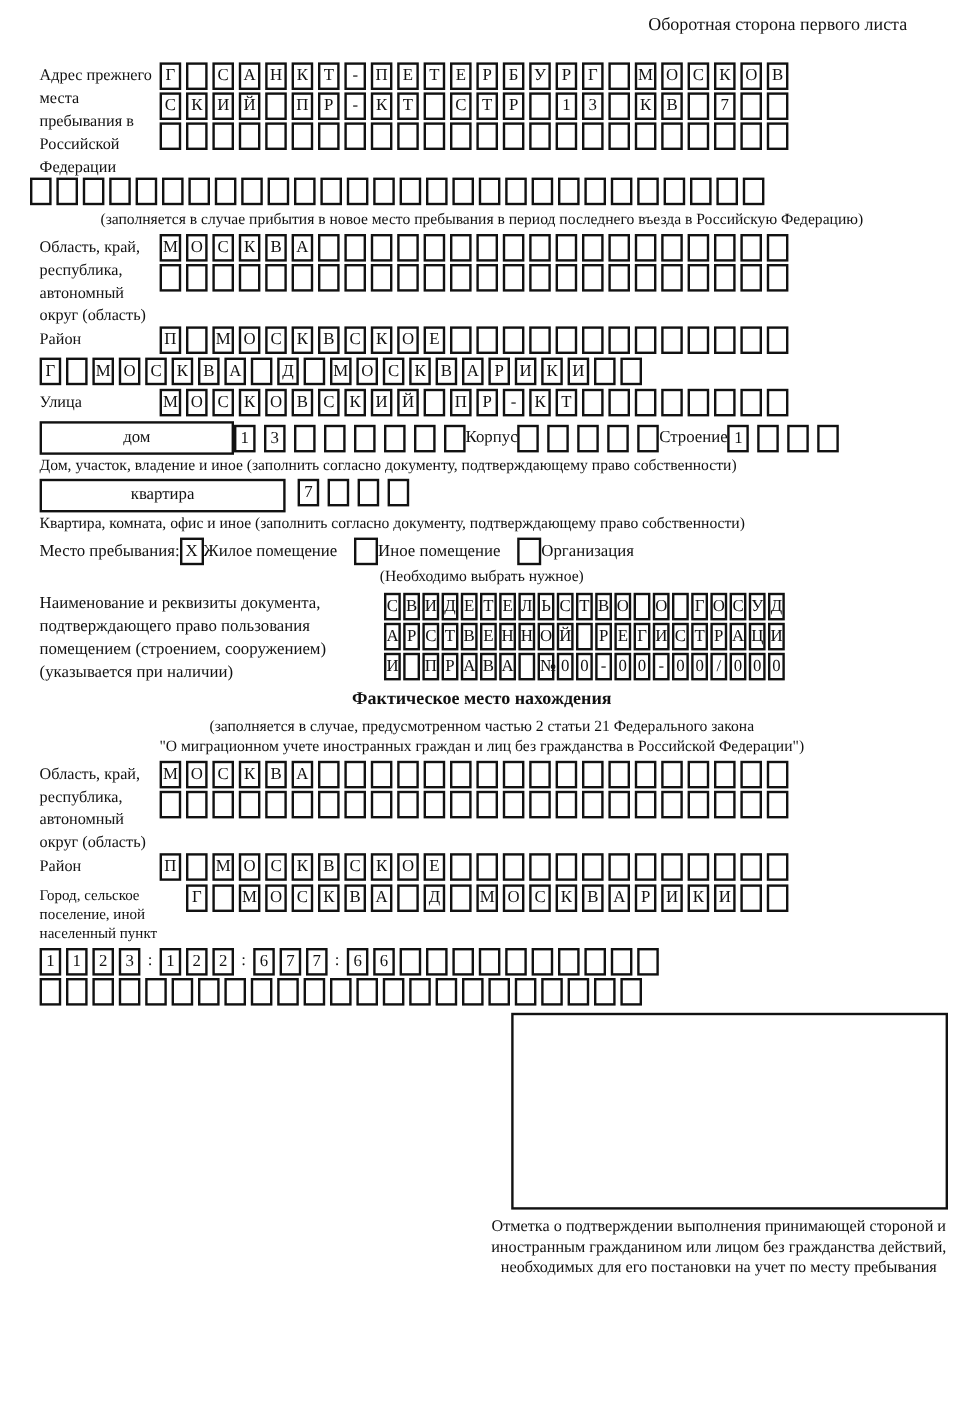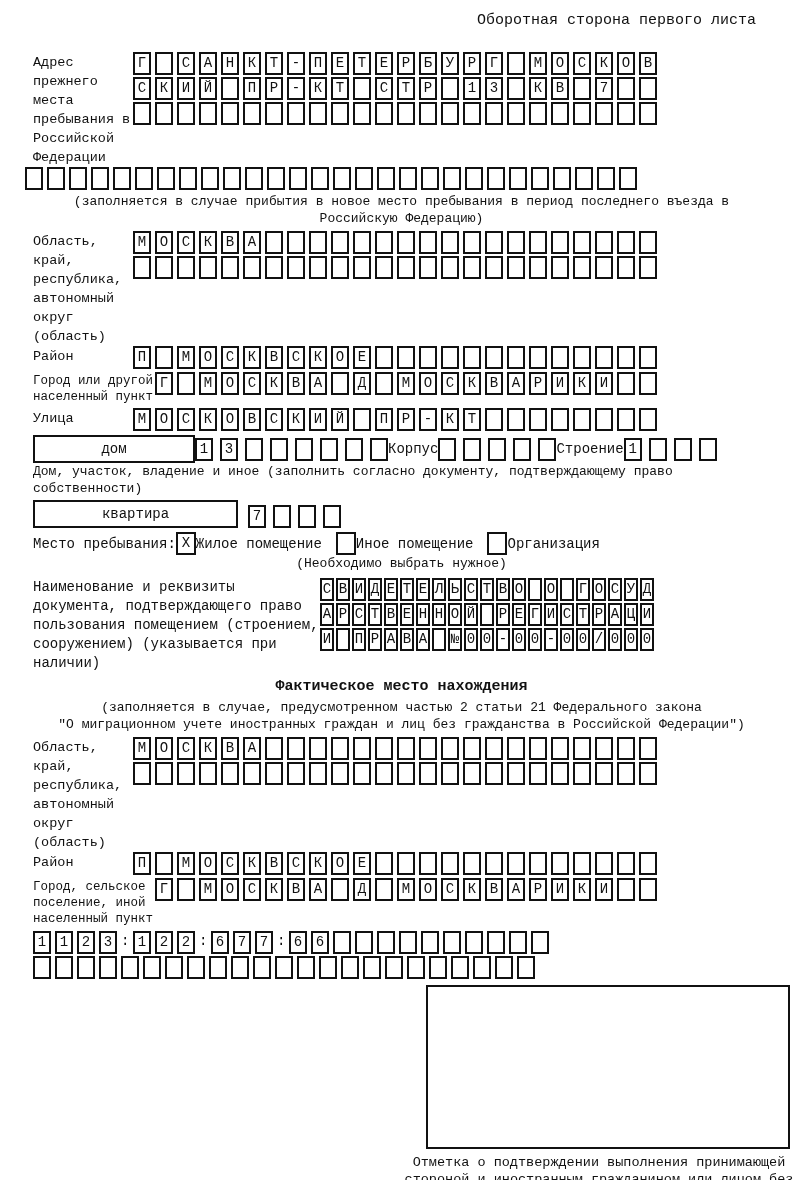--- a/index.html
+++ b/index.html
@@ -1,19 +1,19 @@
 <!DOCTYPE html>
 <html><head>
 <meta charset="utf-8">
 <style>
   * { box-sizing: border-box; margin: 0; padding: 0; }
   html,body { background:#fff; }
   .page {
     width: 800px; height: 1180px; background: #fff; color: #111;
-    font-family: Liberation Mono, monospace;
+    font-family: Liberation Serif, serif;
     overflow: hidden; position: relative;
   }
   .header { text-align: right; padding: 12px 44px 0 0; font-size: 15px; line-height: 18px; }
   .content { padding: 0 30px 0 33px; }
 
   .frow { display: flex; align-items: flex-start; }
   .flabel { width: 100px; flex-shrink: 0; font-size: 13.5px; line-height: 19px; padding-top: 1px; }
   .flabel.narrow2 { width: 118px; font-size: 12.5px; line-height: 16px; }
   .gridcol { display: flex; flex-direction: column; }
 
@@ -259,21 +259,20 @@
           <span class="cell"></span>
           <span class="cell"></span>
           <span class="cell"></span>
           <span class="cell"></span>
           <span class="cell"></span>
           <span class="cell"></span>
         </div>
     </div>
 
     <div class="frow mt3">
-      <div class="flabel narrow2" style="width:122px">Город или другой населенный пункт</div>
       <div class="grid">
           <span class="cell">Г</span>
           <span class="cell"></span>
           <span class="cell">М</span>
           <span class="cell">О</span>
           <span class="cell">С</span>
           <span class="cell">К</span>
           <span class="cell">В</span>
           <span class="cell">А</span>
           <span class="cell"></span>
@@ -347,29 +346,30 @@
       <div class="inline-label">Строение</div>
       <div class="grid wide">
           <span class="cell">1</span>
           <span class="cell"></span>
           <span class="cell"></span>
           <span class="cell"></span>
         </div>
     </div>
     <div class="note mt2">Дом, участок, владение и иное (заполнить согласно документу, подтверждающему право собственности)</div>
 
-    <div class="frow mt3" style="gap:10px; align-items:flex-end">
+    <div class="frow mt3" style="gap:10px; align-items:flex-start">
       <div class="label-box" style="width:205px">квартира</div>
       <div class="grid wide">
           <span class="cell">7</span>
           <span class="cell"></span>
           <span class="cell"></span>
           <span class="cell"></span>
         </div>
     </div>
+    <div class="note mt2">Квартира, комната, офис и иное (заполнить согласно документу, подтверждающему право собственности)</div>
 
     <div class="mesto-row mt4">
       <span>Место пребывания:</span>
       <span class="checkbox">X</span>
       <span class="opt-label">Жилое помещение</span>
       <span class="checkbox"></span>
       <span class="opt-label">Иное помещение</span>
       <span class="checkbox"></span>
       <span class="opt-label">Организация</span>
     </div>

